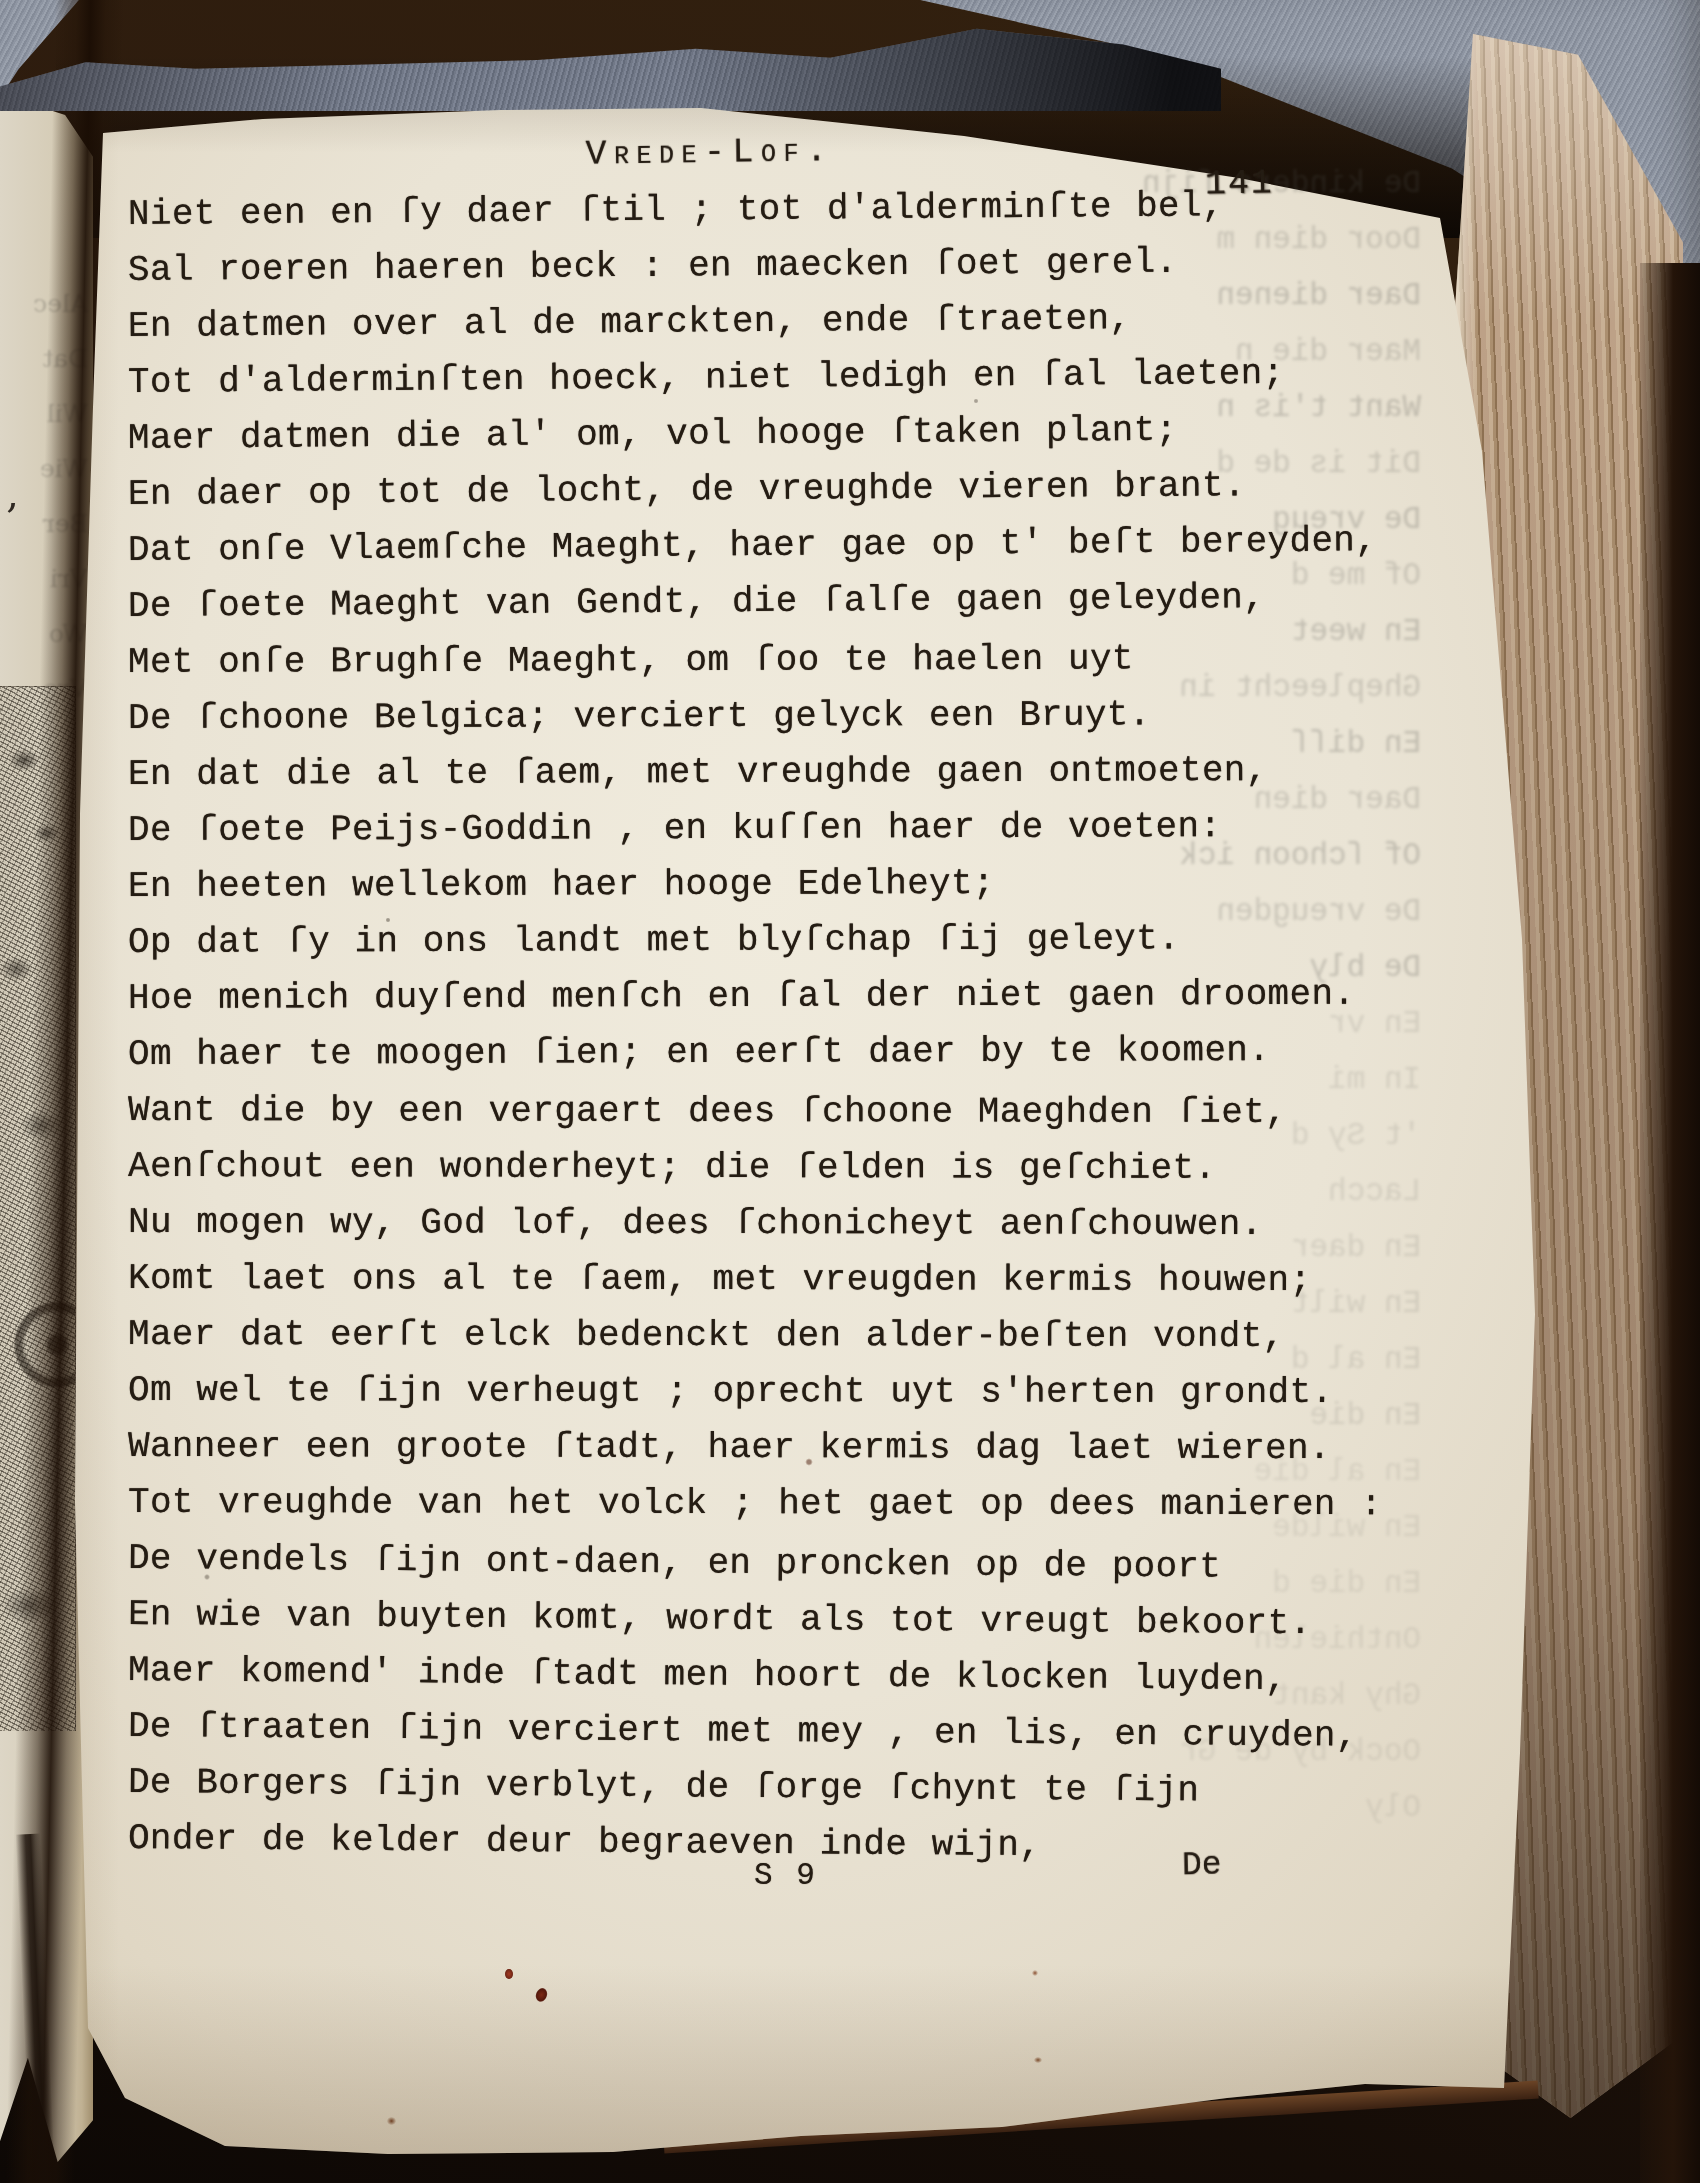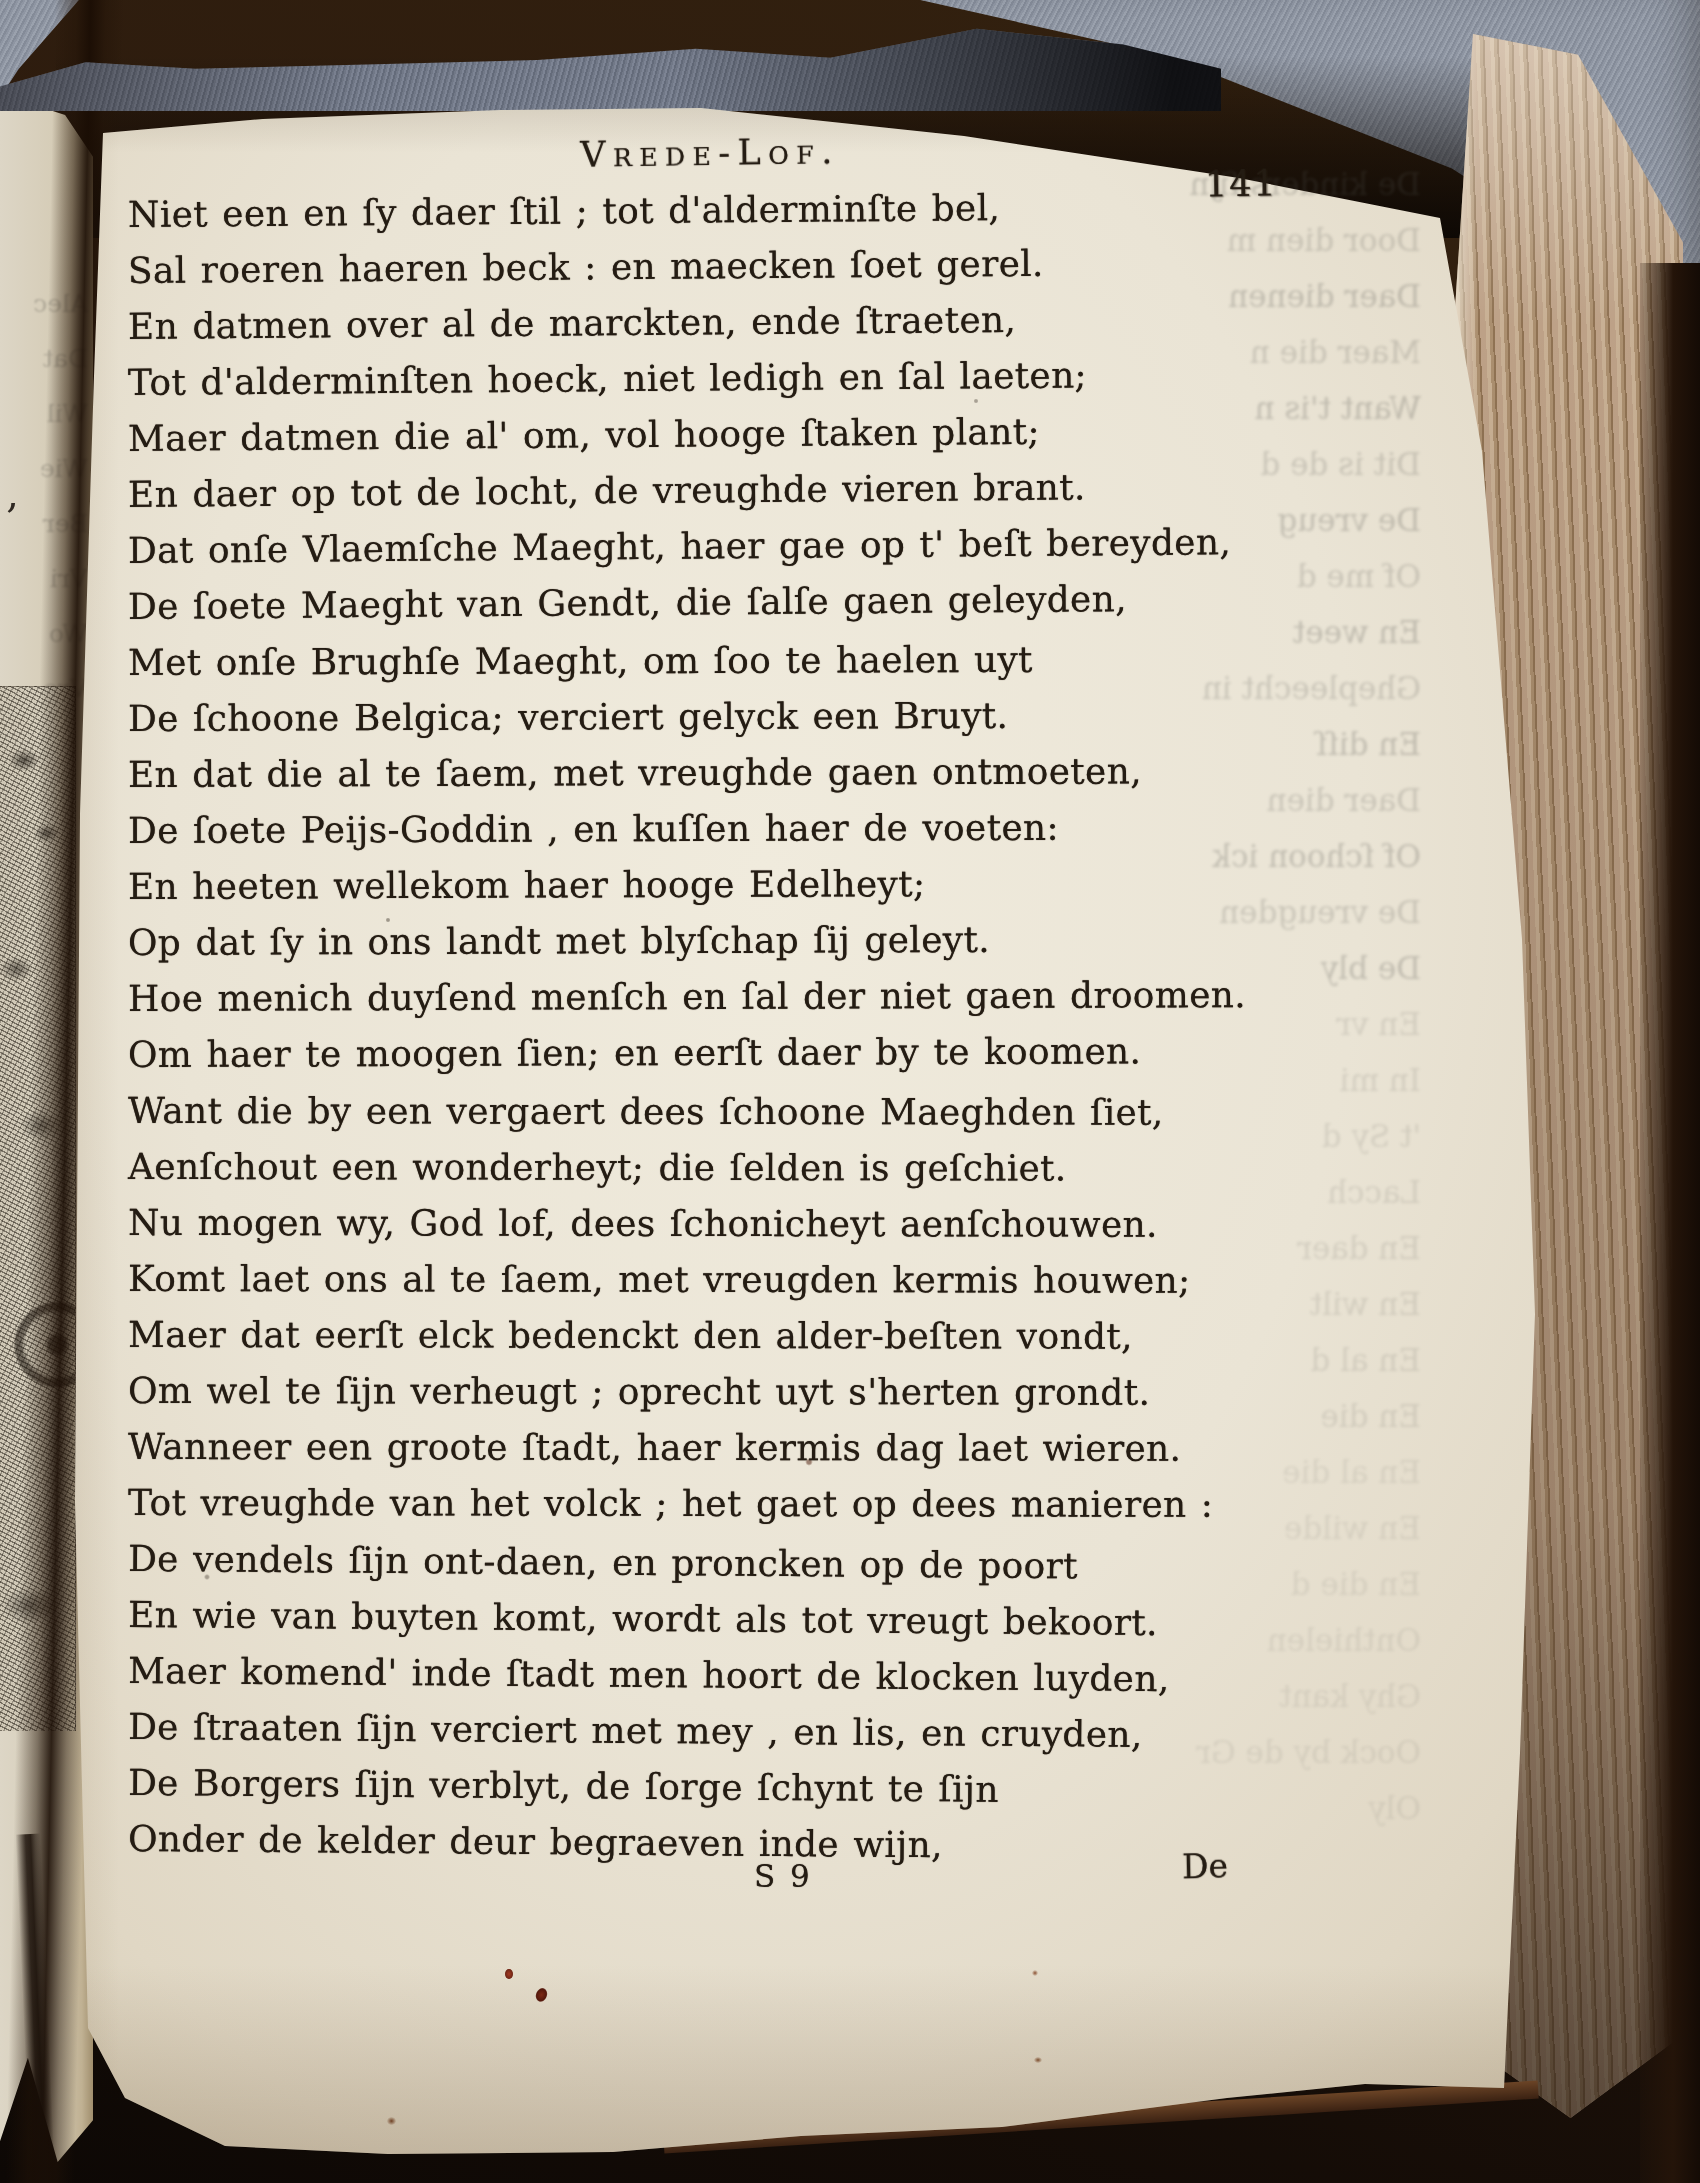--- a/index.html
+++ b/index.html
@@ -66,21 +66,21 @@
         radial-gradient(circle 2.5px at 976px 401px,rgba(40,30,20,.35) 0 1.3px,rgba(40,30,20,0) 2.5px),
         radial-gradient(circle 3.1px at 207px 1577px,rgba(40,30,20,.35) 0 1.3px,rgba(40,30,20,0) 3.1px),
         linear-gradient(180deg,rgba(70,50,30,.38) 0%,rgba(70,50,30,0) 7%),
         linear-gradient(90deg,rgba(120,95,60,.30) 0%,rgba(120,95,60,0) 7%),
         linear-gradient(270deg,rgba(130,100,70,.28) 0%,rgba(130,100,70,0) 9%),
         linear-gradient(0deg,rgba(110,85,55,.30) 0%,rgba(110,85,55,0) 10%),
         radial-gradient(ellipse at 45% 40%,#f0ebdd 0%,#eae4d5 45%,#e0d7c4 75%,#cfc4ab 100%);
       clip-path:polygon(103px 133px,263px 119px,501px 110px,701px 108px,964px 136px,1239px 178px,1440px 218px,1482px 451px,1522px 939px,1535px 1314px,1520px 1753px,1504px 2088px,1365px 2084px,1227px 2098px,1002px 2127px,801px 2136px,613px 2152px,388px 2154px,225px 2146px,125px 2098px,88px 2028px,75px 1502px,80px 814px,94px 376px);
       box-shadow:inset 0 29px 38px -19px rgba(60,40,20,.55);}
   
-  .text-layer{position:absolute;left:0;top:0;width:1700px;height:1690px;color:#241c13;}
+  .text-layer{position:absolute;left:0;top:0;width:1700px;height:1690px;color:#241c13;font-family:Liberation Mono, monospace;}
   .running-head{position:absolute;left:538px;top:133px;width:344px;text-align:center;
       font-variant:small-caps;font-size:35px;letter-spacing:7.5px;white-space:nowrap;
       transform:rotate(-.8deg);filter:blur(0.2px);text-shadow:0 0 0.9px rgba(35,25,15,.85);}
   .folio{position:absolute;left:1205px;top:164px;font-size:35px;letter-spacing:1.9px;
       transform:rotate(-1deg);filter:blur(0.2px);
       text-shadow:1.3px 0.6px 1.3px rgba(40,30,20,.45),0 0 0.9px rgba(35,25,15,.9);}
   .plines{position:absolute;left:128px;top:187px;font-size:36px;line-height:56px;
       white-space:nowrap;word-spacing:2.5px;letter-spacing:0.3px;
       filter:blur(0.2px);text-shadow:0 0 0.9px rgba(35,25,15,.8);}
   .pline{height:56px;transform-origin:left center;}

